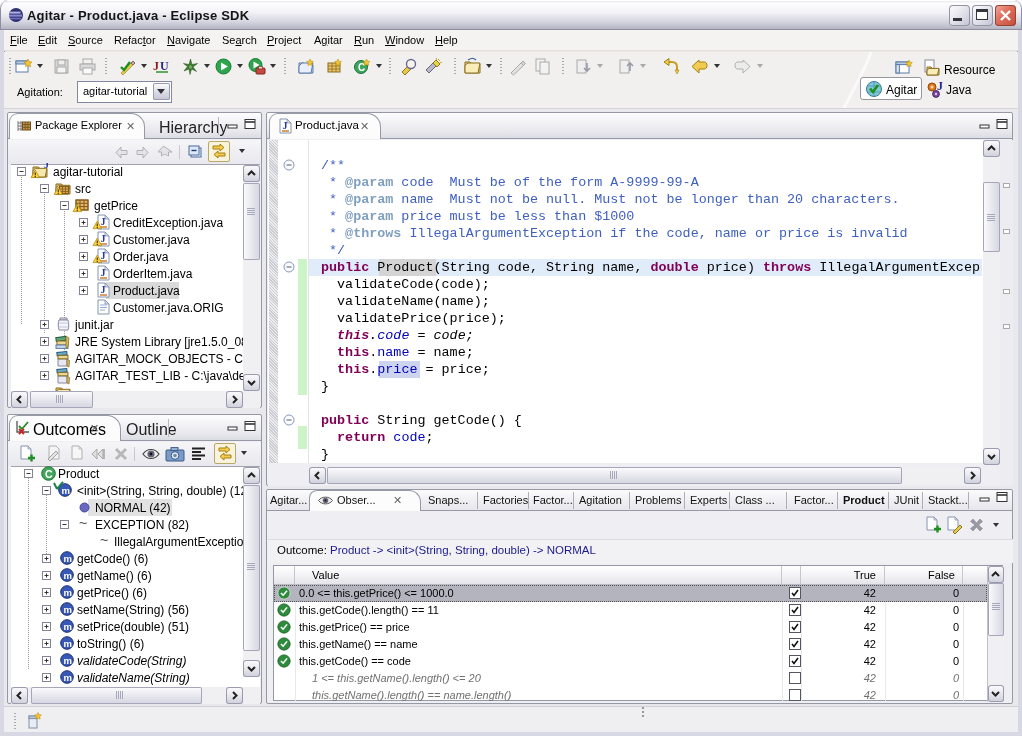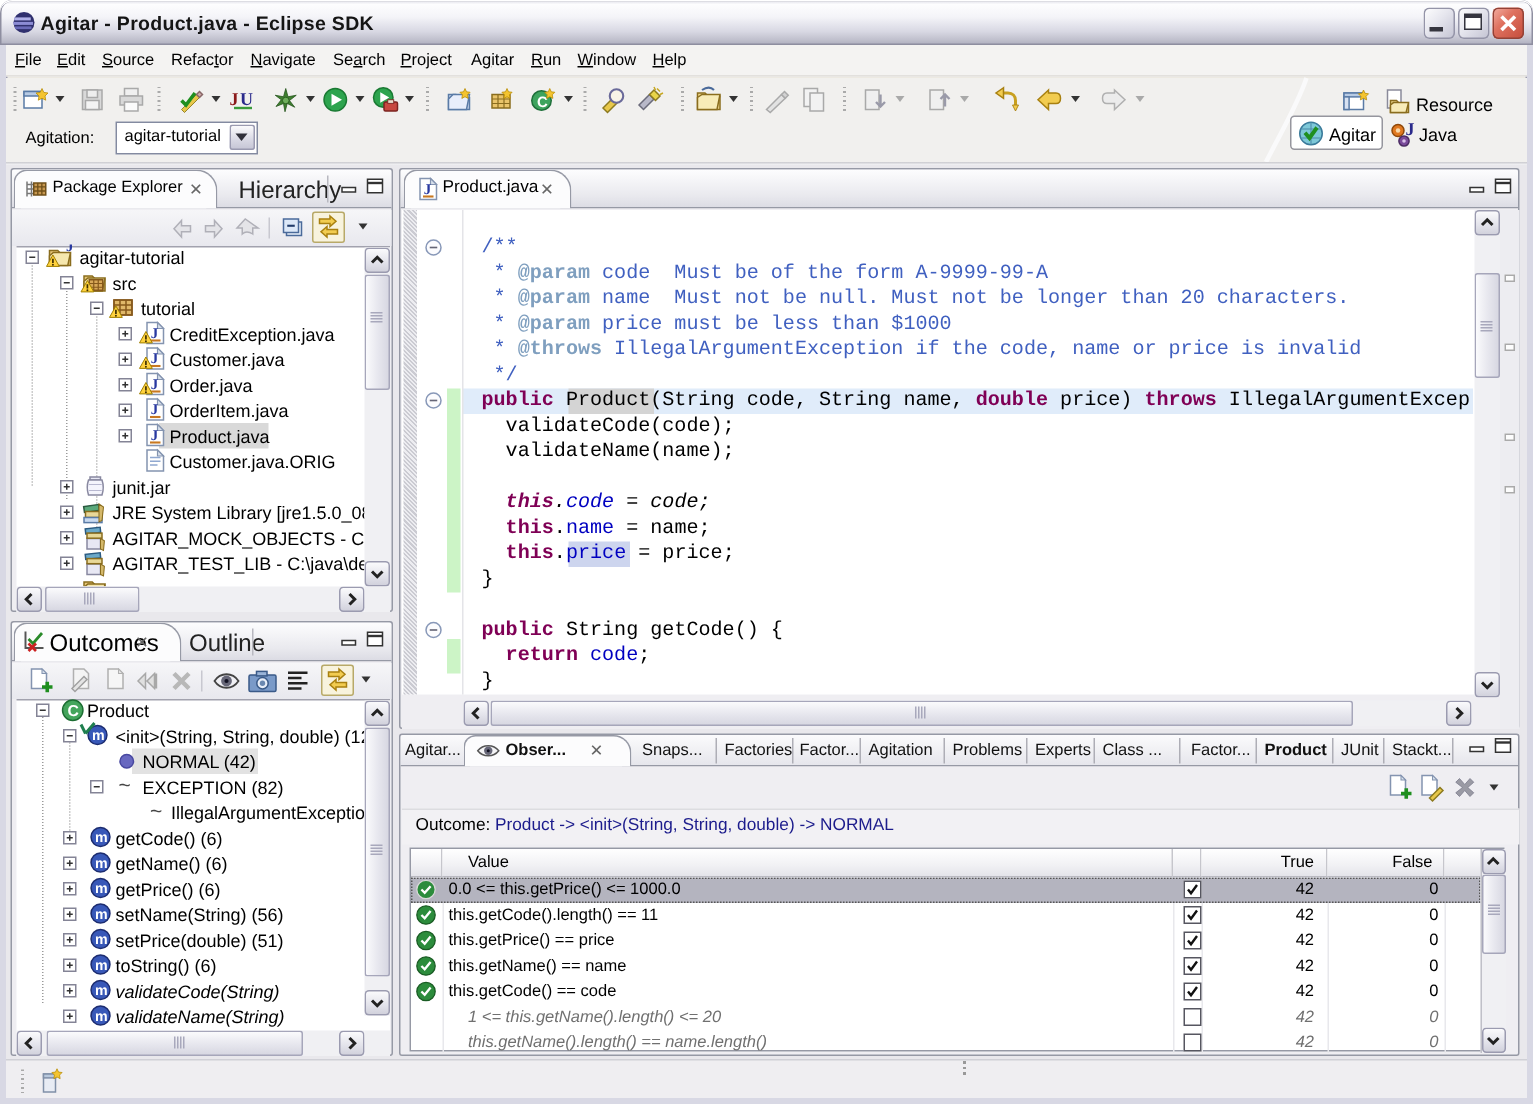--- a/index.html
+++ b/index.html
@@ -456,21 +456,21 @@
     <div class="trow" style="top:34px;">
         <svg width="9" height="9" style="left:52px;top:4px;">
           <use href="#expM"></use>
         </svg>
       <svg width="16" height="16" style="left:66px;top:0;">
           <use href="#pkg"></use>
         </svg>
         <svg width="9" height="9" style="left:65px;top:7px;">
           <use href="#warn" transform="scale(0.95)"></use>
         </svg>
-      <div class="lbl" style="left:86px;">tutorial</div>
+      <div class="lbl" style="left:86px;">getPrice</div>
       </div>
     <div class="trow" style="top:51px;">
         <svg width="9" height="9" style="left:71px;top:4px;">
           <use href="#expP"></use>
         </svg>
       <svg width="16" height="16" style="left:87px;top:0;">
           <use href="#jfile"></use>
         </svg>
         <svg width="9" height="9" style="left:85px;top:7px;">
           <use href="#warn" transform="scale(0.95)"></use>
@@ -852,20 +852,21 @@
   <div id="code" style="left:54px; top:27px; width:659px; height:323px; overflow:hidden; line-height:17px;">
     <pre style="top:17px;"><span class="jdoc">/**</span></pre>
     <pre style="top:34px;"><span class="jdoc"> * </span><span class="jtag">@param</span><span class="jdoc"> code  Must be of the form A-9999-99-A</span></pre>
     <pre style="top:51px;"><span class="jdoc"> * </span><span class="jtag">@param</span><span class="jdoc"> name  Must not be null. Must not be longer than 20 characters.</span></pre>
     <pre style="top:68px;"><span class="jdoc"> * </span><span class="jtag">@param</span><span class="jdoc"> price must be less than $1000</span></pre>
     <pre style="top:85px;"><span class="jdoc"> * </span><span class="jtag">@throws</span><span class="jdoc"> IllegalArgumentException if the code, name or price is invalid</span></pre>
     <pre style="top:102px;"><span class="jdoc"> */</span></pre>
     <pre style="top:119px;"><span class="kw">public</span> Product(String code, String name, <span class="kw">double</span> price) <span class="kw">throws</span> IllegalArgumentExcept</pre>
     <pre style="top:136px;">  validateCode(code);</pre>
     <pre style="top:153px;">  validateName(name);</pre>
+    <pre style="top:170px;">  validatePrice(price);</pre>
     <pre style="top:187px;font-style:italic;">  <span class="kw">this</span>.<span class="fld">code</span> = code;</pre>
     <pre style="top:204px;">  <span class="kw">this</span>.<span class="fld">name</span> = name;</pre>
     <pre style="top:221px;">  <span class="kw">this</span>.<span class="fld">price</span> = price;</pre>
     <pre style="top:238px;">}</pre>
     <pre style="top:272px;"><span class="kw">public</span> String getCode() {</pre>
     <pre style="top:289px;">  <span class="kw">return</span> <span class="fld">code</span>;</pre>
     <pre style="top:306px;">}</pre>
   </div>
 
   <div class="sb" style="left:716px; top:27px; width:17px; height:325px;">
@@ -910,21 +911,21 @@
   <div class="btab">
       <span style="left:3px;">Agitar...</span>
     </div>
   <div class="tab-active" style="left:42px; width:112px; height:21px; border-radius:8px 12px 0 0;"></div>
   <svg width="17" height="13" viewBox="0 0 17 13" style="left:50px; top:4px; z-index:2;">
     <path d="M1.5 6.5 C5 2 12 2 15.5 6.5 C12 11 5 11 1.5 6.5z" fill="#f4f4f6" stroke="#555" stroke-width="1"></path>
     <circle cx="8.5" cy="6.5" r="2.8" fill="#667"></circle>
       <circle cx="8.5" cy="6.5" r="1" fill="#112"></circle>
   </svg>
   <div class="btab" style="z-index:2;">
-      <span style="left:70px;font-weight:bold;">Obser...</span>
+      <span style="left:70px;">Obser...</span>
     </div>
   <div class="abs" style="left:126px; top:4px; font-size:11px; color:#666; z-index:2;">✕</div>
   <div class="btab">
       <span style="left:161px;">Snaps...</span>
     </div>
     <div class="btab-sep" style="left:210px;"></div>
   <div class="btab">
       <span style="left:216px;">Factories</span>
     </div>
     <div class="btab-sep" style="left:261px;"></div>

